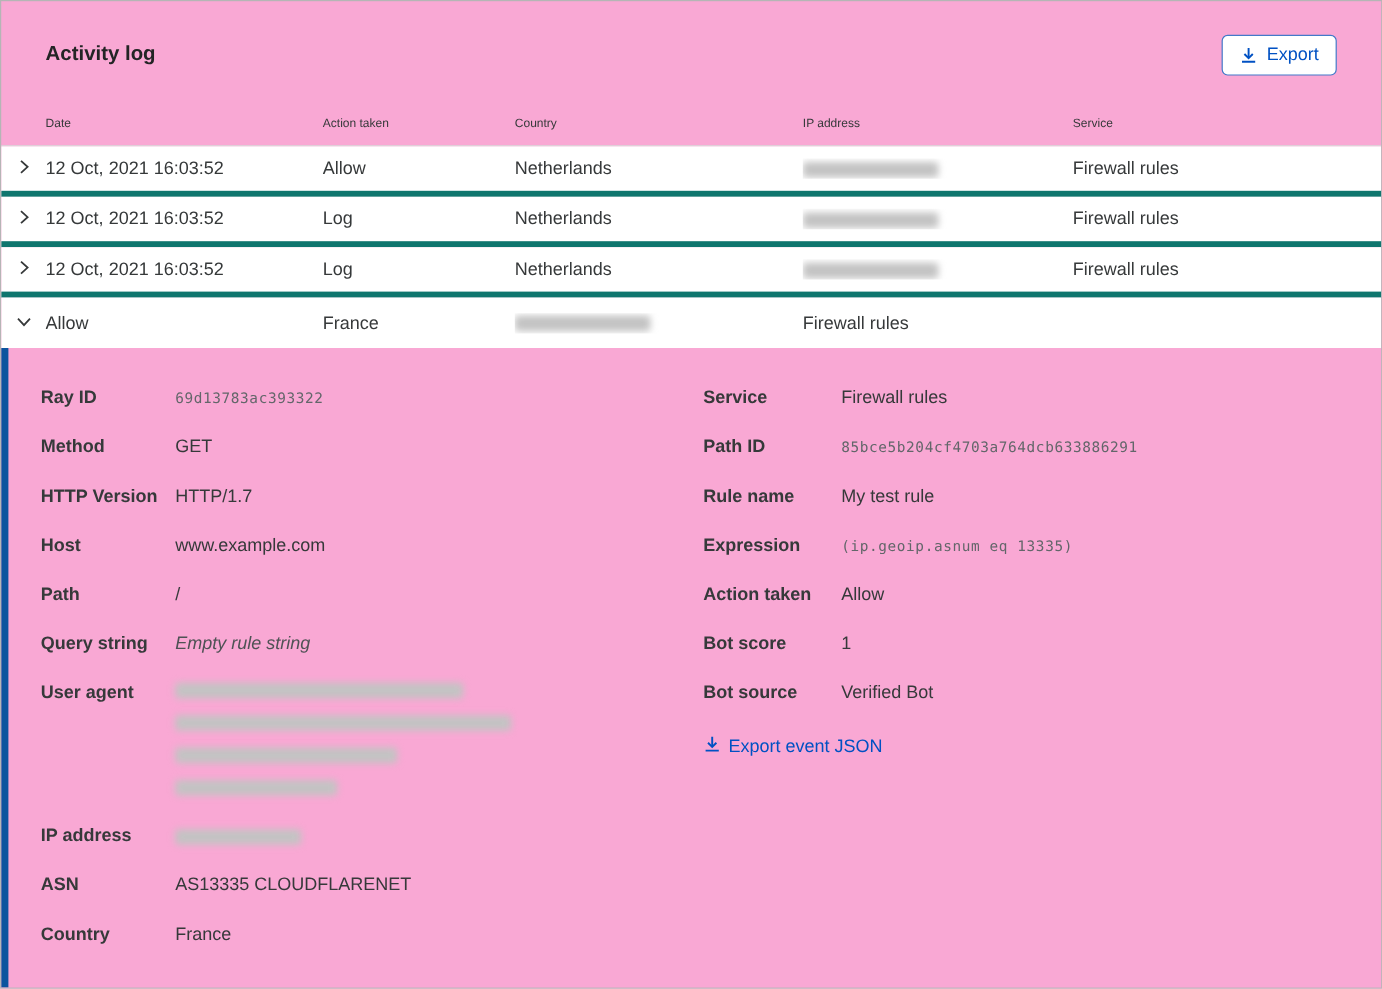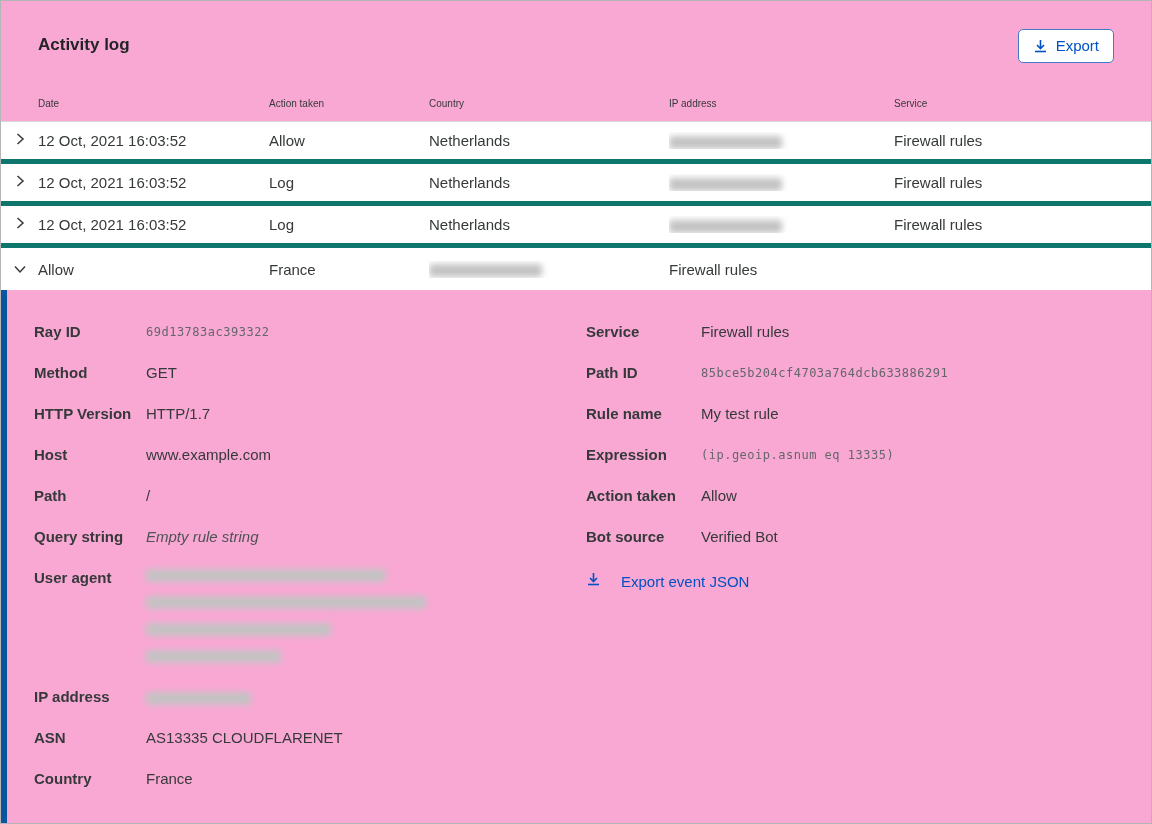--- a/index.html
+++ b/index.html
@@ -72,21 +72,21 @@
   .dcol-right .dlabel{ width:115px; }
   .dvalue{ color:#36393a; }
   .dvalue.mono{
     font-family:"DejaVu Sans Mono", monospace;
     font-size:12px; color:#63666a; letter-spacing:0.5px;
   }
   .dvalue.mono.wrap{ max-width:262px; word-break:break-all; }
   .dvalue.italic{ font-style:italic; color:#4f5255; }
   .ua-lines .redact{ display:block; margin:7px 0 14px 0; }
   .link{
-    display:inline-flex; align-items:center; gap:20px;
+    display:inline-flex; align-items:center; gap:6px;
     color:#0051c3; font-size:15px; font-weight:400;
     text-decoration:none; cursor:pointer; margin-top:6px;
   }
   .chev{ color:#36393a; }
 </style>
 </head>
 <body>
 
 <div class="frame">
 
@@ -241,20 +241,24 @@
       </div>
       <div class="drow">
         <div class="dlabel">Expression</div>
         <div class="dvalue mono">(ip.geoip.asnum eq 13335)</div>
       </div>
       <div class="drow">
         <div class="dlabel">Action taken</div>
         <div class="dvalue">Allow</div>
       </div>
       <div class="drow">
+        <div class="dlabel">Bot score</div>
+        <div class="dvalue">1</div>
+      </div>
+      <div class="drow">
         <div class="dlabel">Bot source</div>
         <div class="dvalue">Verified Bot</div>
       </div>
       <a class="link">
         <span>
           <svg width="15" height="15" viewBox="0 0 15 15">
               <g stroke="#0051c3" stroke-width="1.6" fill="none">
                 <path d="M7.5 1v8"></path>
                 <path d="M4 6l3.5 3.5L11 6"></path>
                 <path d="M2 12.5h11"></path>

